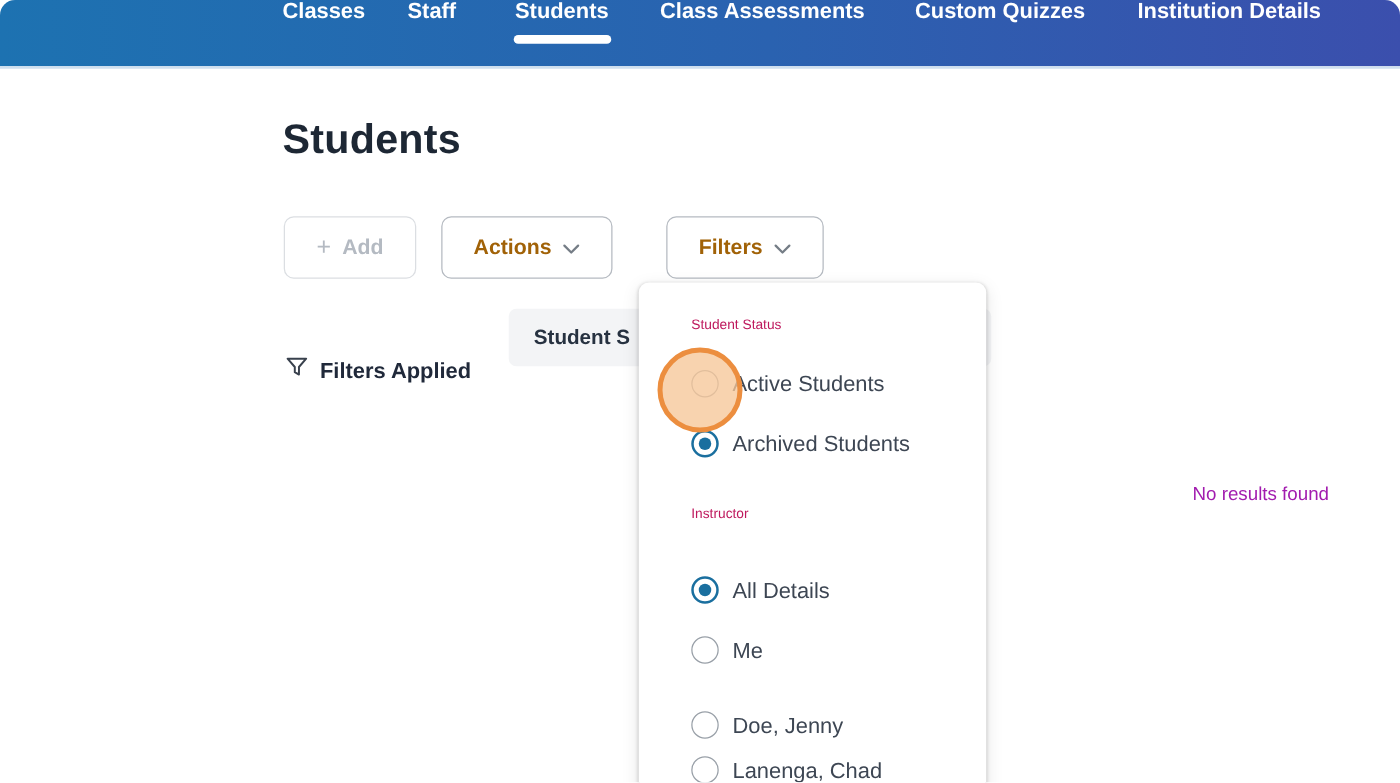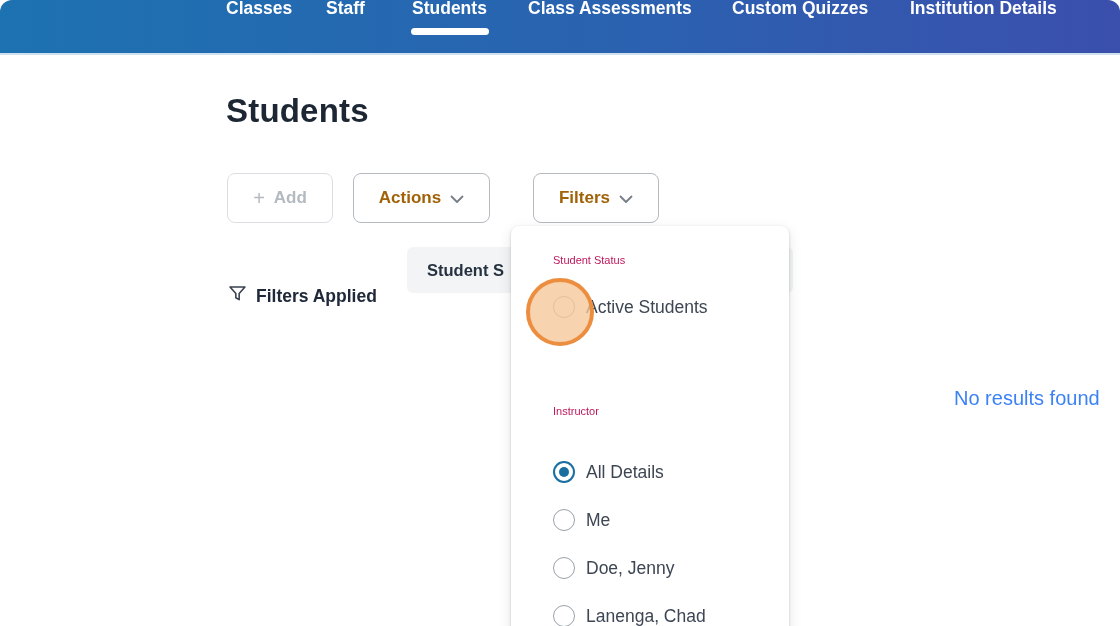--- a/index.html
+++ b/index.html
@@ -81,21 +81,21 @@
 
   
   .click-highlight {
     position:absolute; left:526px; top:278px; width:68px; height:68px;
     border-radius:50%; background:rgba(246,198,153,0.78);
     border:4px solid #ec8e3f; z-index:10; pointer-events:none;
   }
 
   
   .empty-state {
-    position:absolute; left:954px; top:387px; font-size:20px; color:#3b82f6;
+    position:absolute; left:954px; top:387px; font-size:15px; color:#a21caf;
     white-space:nowrap;
   }
 </style>
 </head>
 <body>
 
 <div id="screen">
 
   <div class="header">
     <div class="nav-item" style="left:226px">Classes</div>
@@ -147,34 +147,38 @@
 
   <div class="dropdown">
 
     <div class="dd-heading" style="top:24px">Student Status</div>
 
     <div class="dd-opt" style="top:69px">
       <span class="radio"></span>
       <span class="dd-opt-label">Active Students</span>
     </div>
 
+    <div class="dd-opt" style="top:117px">
+      <span class="radio selected"></span>
+      <span class="dd-opt-label">Archived Students</span>
+    </div>
 
     <div class="dd-heading" style="top:175px">Instructor</div>
 
     <div class="dd-opt" style="top:234px">
       <span class="radio selected"></span>
       <span class="dd-opt-label">All Details</span>
     </div>
 
     <div class="dd-opt" style="top:282px">
       <span class="radio"></span>
       <span class="dd-opt-label">Me</span>
     </div>
 
-    <div class="dd-opt" style="top:330px">
+    <div class="dd-opt" style="top:342px">
       <span class="radio"></span>
       <span class="dd-opt-label">Doe, Jenny</span>
     </div>
 
     <div class="dd-opt" style="top:378px">
       <span class="radio"></span>
       <span class="dd-opt-label">Lanenga, Chad</span>
     </div>
 
   </div>

